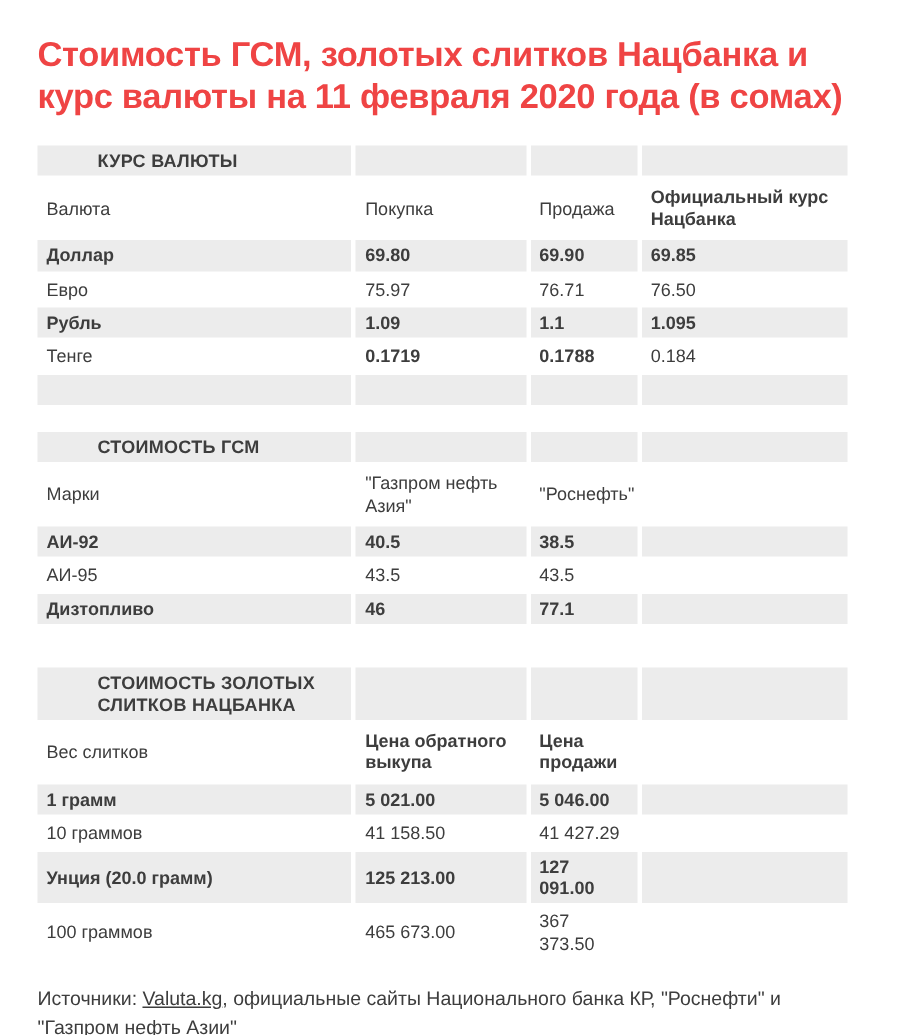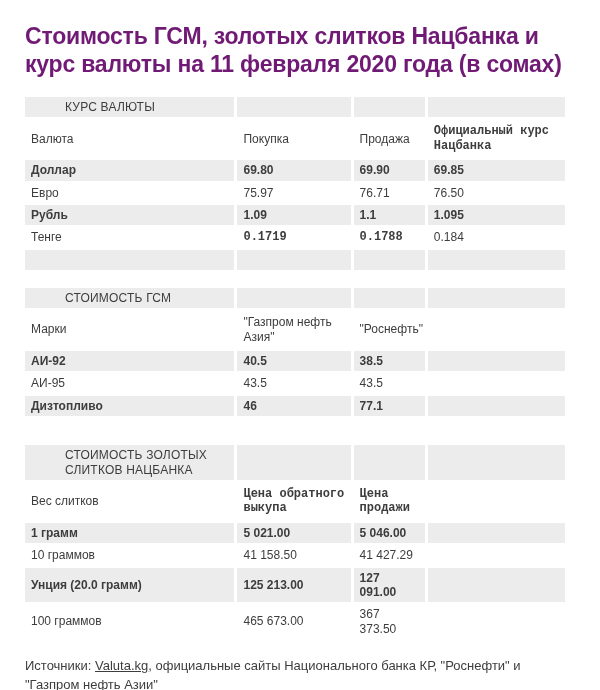--- a/index.html
+++ b/index.html
@@ -9,21 +9,21 @@
     color:#3d3d3d;
     font-family:"Liberation Sans","DejaVu Sans",sans-serif;
     overflow:hidden;
   }
   .page { padding:22px 25px 0 25px; }
 
   .title {
     font-size:23px;
     line-height:1.22;
     font-weight:700;
-    color:#701a75;
+    color:#ef4444;
     margin:0 0 17px 0;
     max-width:548px;
     letter-spacing:-0.2px;
   }
 
   table.tbl {
     border-collapse:separate;
     border-spacing:3px 2px;
     table-layout:fixed;
     width:546px;
@@ -36,23 +36,23 @@
   col.c2 { width:68px;  }
   col.c3 { width:131px; }
   td {
     padding:3px 6px;
     vertical-align:middle;
     line-height:1.2;
     height:14px;
     overflow:hidden;
   }
   .g  { background:#ececec;font-weight:bold; }
-  .sec { font-weight:400; letter-spacing:0.2px;padding-left:40px; }
+  .sec { font-weight:700; letter-spacing:0.2px;padding-left:40px; }
   tr.head td { padding:5px 6px; background:#ffffff; }
-  .b { font-weight:700;font-family:Liberation Mono, monospace; }
+  .b { font-weight:700; }
 
   .footer {
     margin-top:16px;
     font-size:13px;
     line-height:1.45;
     max-width:548px;
     color:#3d3d3d;
   }
   .footer a {
     color:#3d3d3d;

